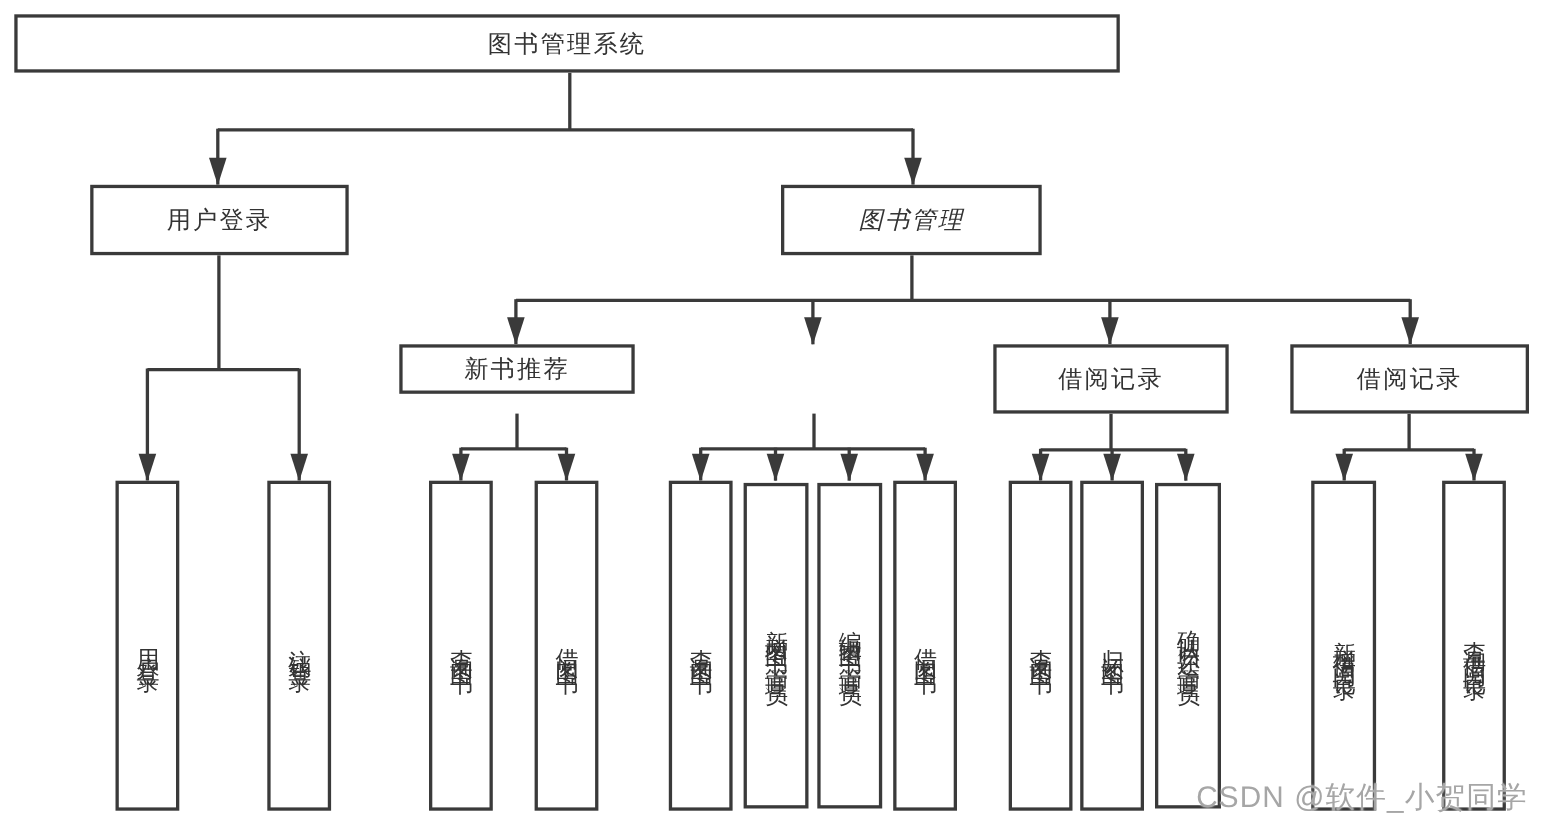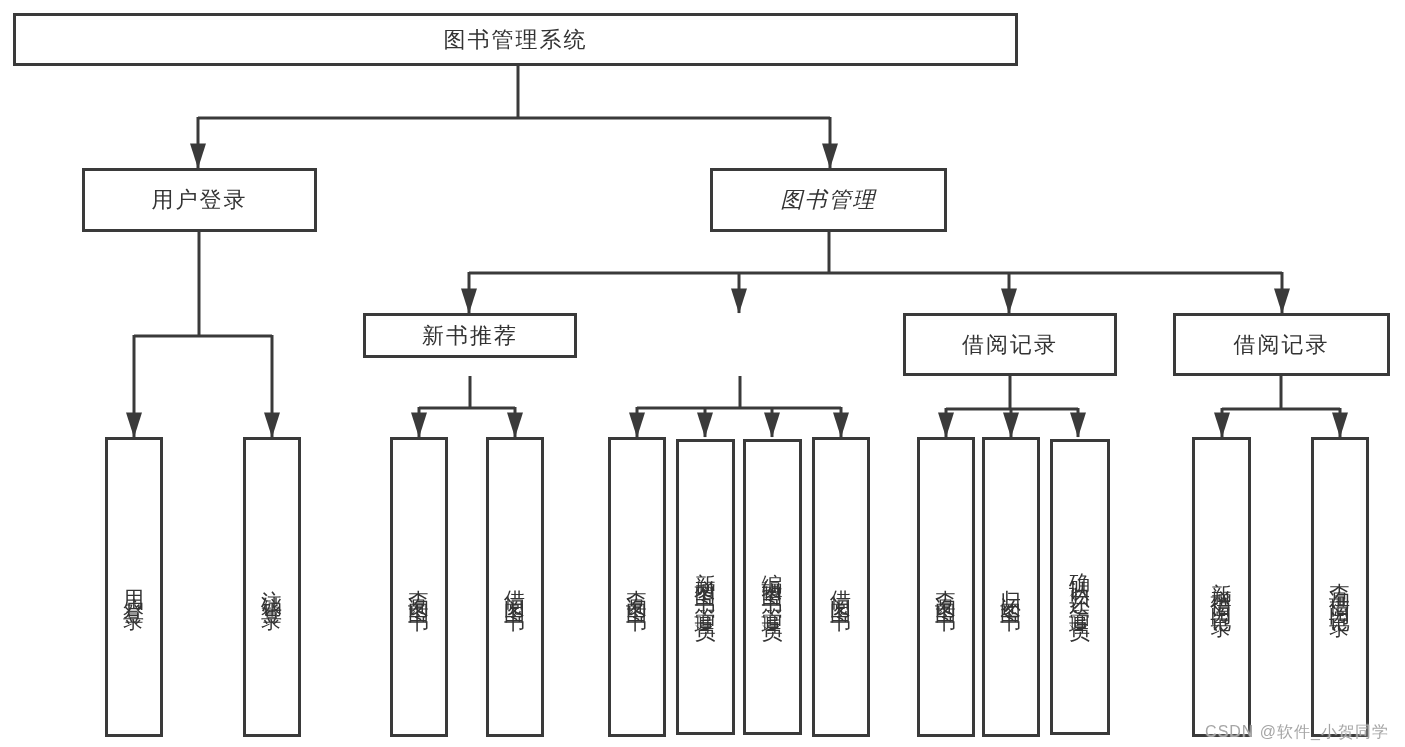--- a/index.html
+++ b/index.html
@@ -53,21 +53,21 @@
     writing-mode: vertical-rl;
     text-orientation: mixed;
     letter-spacing: 7px;
     line-height: 1;
     white-space: nowrap;
   }
   .watermark {
     position: absolute;
     right: 16px;
     bottom: 4px;
-    font-size: 16px;
+    font-size: 27px;
     letter-spacing: 1px;
     color: var(--watermark-color, #a6a6a6);
     text-shadow: 0 0 2px #ffffff;
     z-index: 5;
     white-space: nowrap;
   }
 </style>
 </head>
 <body>
 

